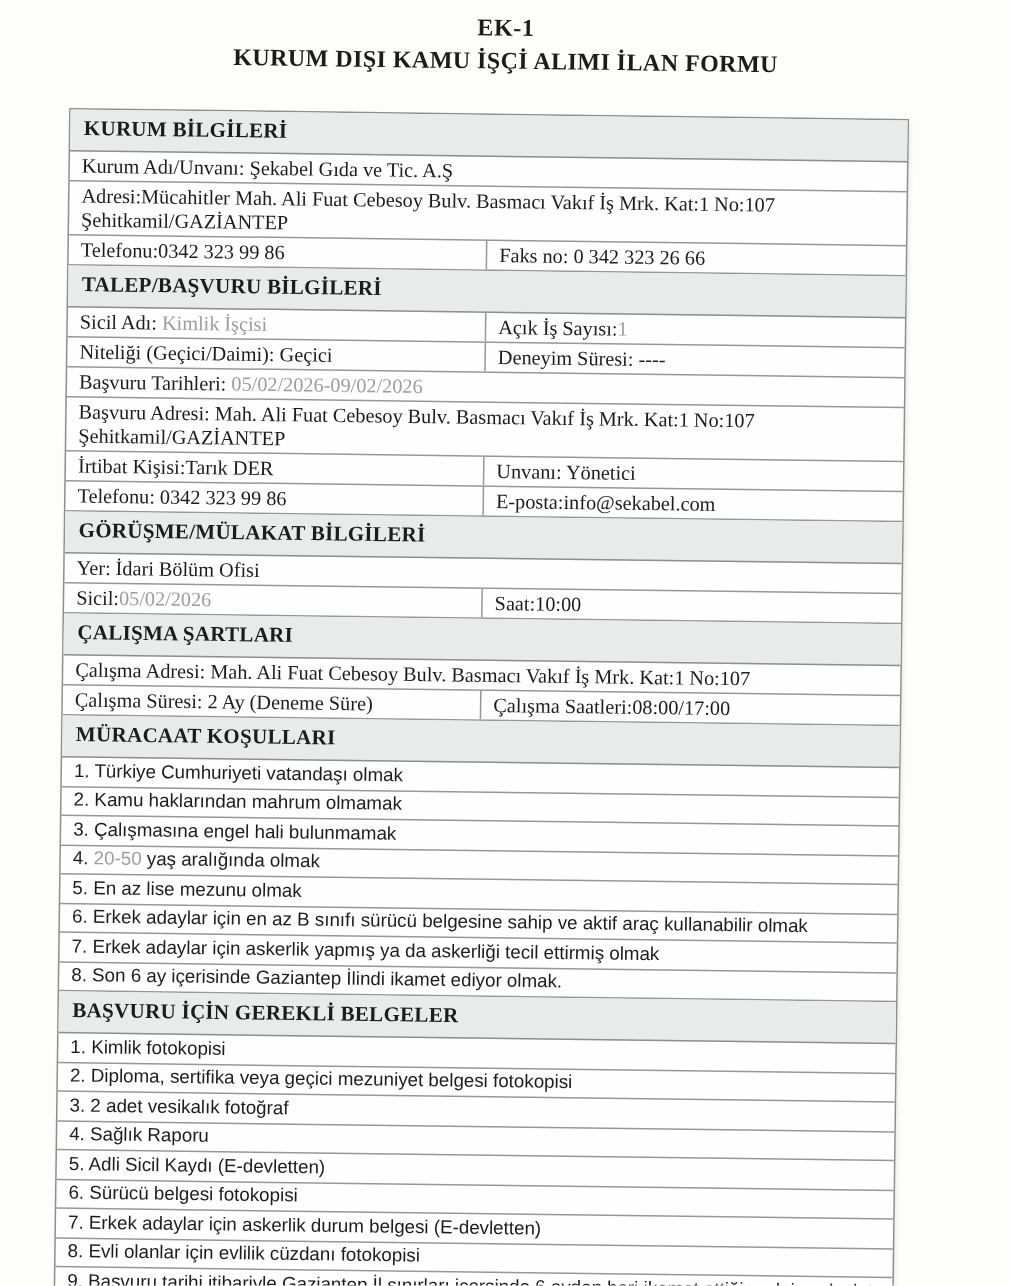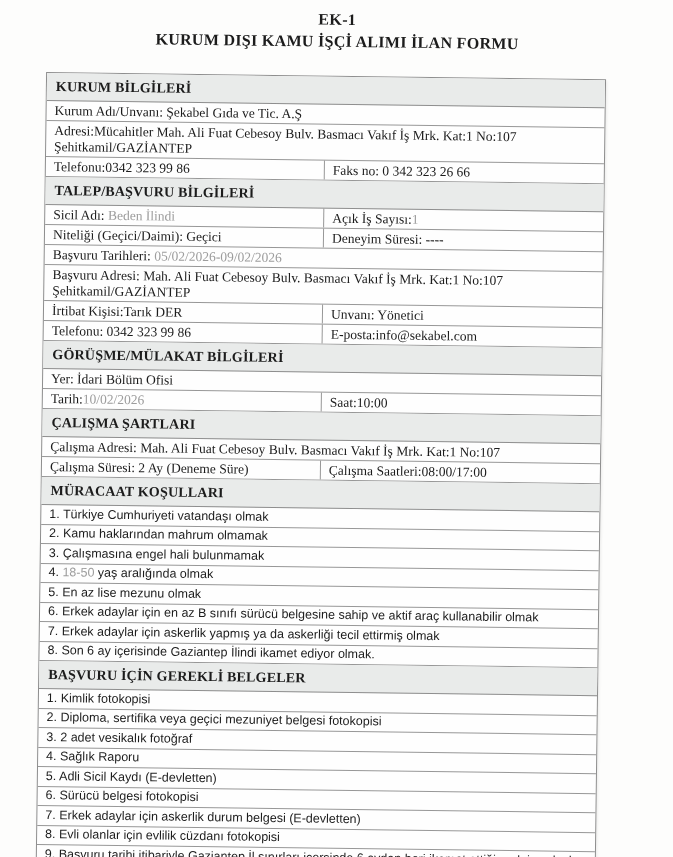--- a/index.html
+++ b/index.html
@@ -82,58 +82,58 @@
     <div class="sec">KURUM BİLGİLERİ</div>
     <div class="row">Kurum Adı/Unvanı: Şekabel Gıda ve Tic. A.Ş</div>
     <div class="row two">Adresi:Mücahitler Mah. Ali Fuat Cebesoy Bulv. Basmacı Vakıf İş Mrk. Kat:1 No:107 Şehitkamil/GAZİANTEP</div>
     <div class="row split">
       <div class="c1">Telefonu:0342 323 99 86</div>
       <div class="c2">Faks no: 0 342 323 26 66</div>
     </div>
 
     <div class="sec">TALEP/BAŞVURU BİLGİLERİ</div>
     <div class="row split">
-      <div class="c1"><span>Sicil Adı: </span><span class="gray">Beden İlindi</span></div>
+      <div class="c1"><span>Sicil Adı: </span><span class="gray">Kimlik İşçisi</span></div>
       <div class="c2"><span>Açık İş Sayısı:</span><span class="gray">1</span></div>
     </div>
     <div class="row split">
       <div class="c1">Niteliği (Geçici/Daimi): Geçici</div>
       <div class="c2">Deneyim Süresi: ----</div>
     </div>
     <div class="row"><span>Başvuru Tarihleri: </span><span class="gray">05/02/2026-09/02/2026</span></div>
     <div class="row two">Başvuru Adresi: Mah. Ali Fuat Cebesoy Bulv. Basmacı Vakıf İş Mrk. Kat:1 No:107 Şehitkamil/GAZİANTEP</div>
     <div class="row split">
       <div class="c1">İrtibat Kişisi:Tarık DER</div>
       <div class="c2">Unvanı: Yönetici</div>
     </div>
     <div class="row split">
       <div class="c1">Telefonu: 0342 323 99 86</div>
       <div class="c2">E-posta:info@sekabel.com</div>
     </div>
 
     <div class="sec">GÖRÜŞME/MÜLAKAT BİLGİLERİ</div>
     <div class="row">Yer: İdari Bölüm Ofisi</div>
     <div class="row split">
-      <div class="c1"><span>Tarih:</span><span class="gray">10/02/2026</span></div>
+      <div class="c1"><span>Sicil:</span><span class="gray">05/02/2026</span></div>
       <div class="c2">Saat:10:00</div>
     </div>
 
     <div class="sec">ÇALIŞMA ŞARTLARI</div>
     <div class="row">Çalışma Adresi: Mah. Ali Fuat Cebesoy Bulv. Basmacı Vakıf İş Mrk. Kat:1 No:107</div>
     <div class="row split">
       <div class="c1">Çalışma Süresi: 2 Ay (Deneme Süre)</div>
       <div class="c2">Çalışma Saatleri:08:00/17:00</div>
     </div>
 
     <div class="sec">MÜRACAAT KOŞULLARI</div>
     <div class="list">
       <div class="row">1. Türkiye Cumhuriyeti vatandaşı olmak</div>
       <div class="row">2. Kamu haklarından mahrum olmamak</div>
       <div class="row">3. Çalışmasına engel hali bulunmamak</div>
-      <div class="row"><span>4. </span><span class="gray">18-50</span><span> yaş aralığında olmak</span></div>
+      <div class="row"><span>4. </span><span class="gray">20-50</span><span> yaş aralığında olmak</span></div>
       <div class="row">5. En az lise mezunu olmak</div>
       <div class="row">6. Erkek adaylar için en az B sınıfı sürücü belgesine sahip ve aktif araç kullanabilir olmak</div>
       <div class="row">7. Erkek adaylar için askerlik yapmış ya da askerliği tecil ettirmiş olmak</div>
       <div class="row">8. Son 6 ay içerisinde Gaziantep İlindi ikamet ediyor olmak.</div>
     </div>
 
     <div class="sec">BAŞVURU İÇİN GEREKLİ BELGELER</div>
     <div class="list">
       <div class="row">1. Kimlik fotokopisi</div>
       <div class="row">2. Diploma, sertifika veya geçici mezuniyet belgesi fotokopisi</div>

